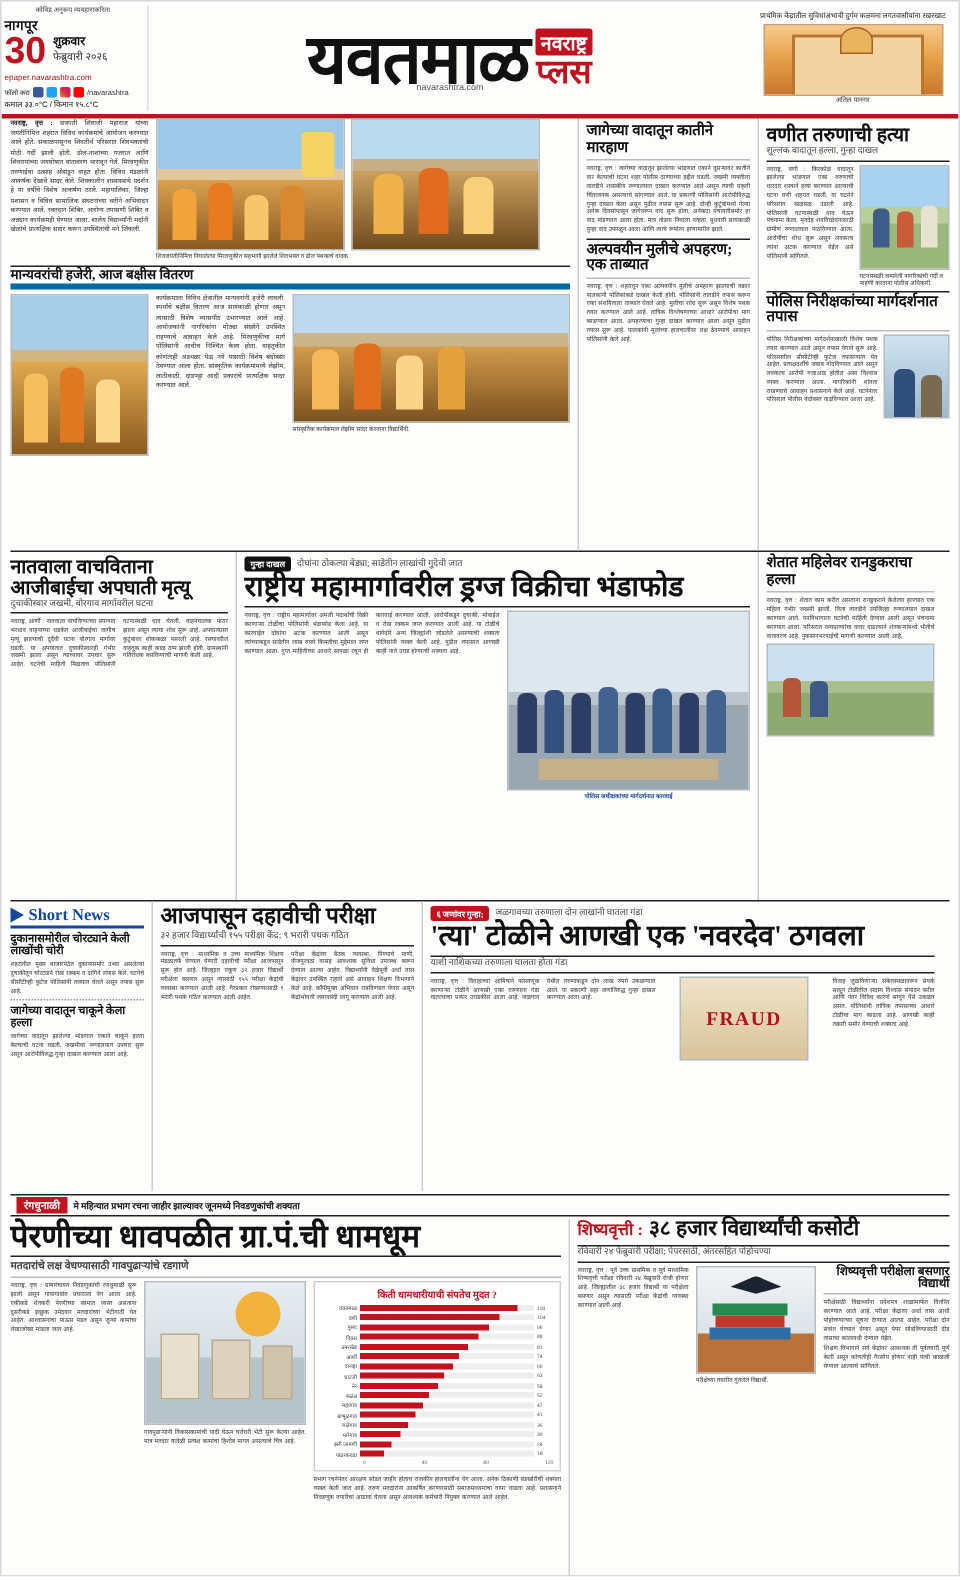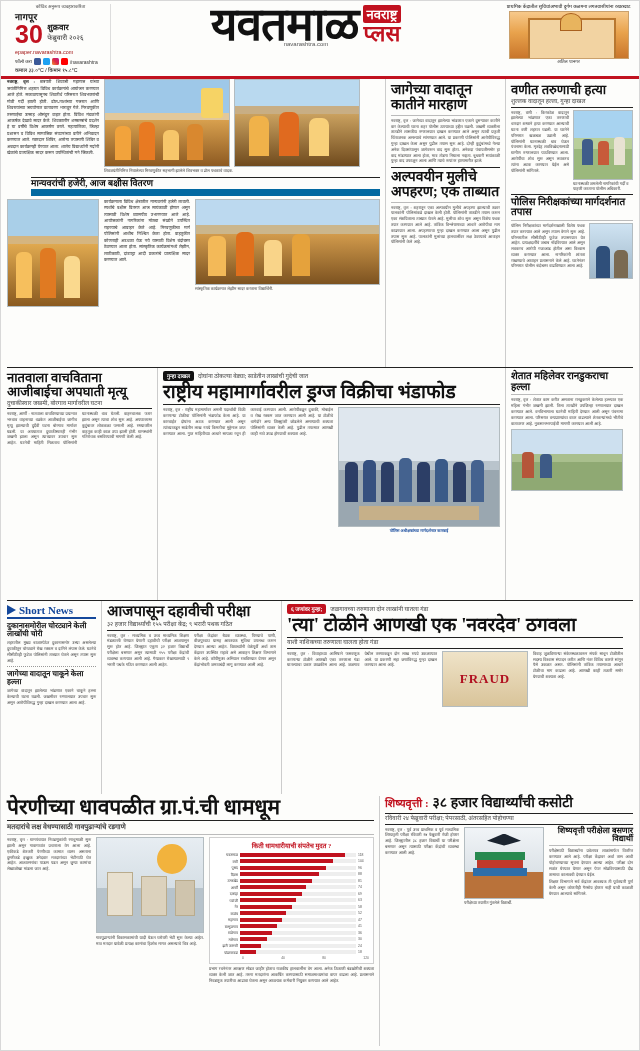--- a/index.html
+++ b/index.html
@@ -13,23 +13,23 @@
     height: 1051px;
     position: relative;
     background: #fdfdfb;
     overflow: hidden;
     border: 1px solid #d8d8d8;
   }
 
   
   .masthead {
     display: flex;
-    align-items: flex-start;
+    align-items: center;
     border-bottom: 3px solid #c1121f;
-    padding: 3px 6px 2px 14px;
+    padding: 3px 6px 2px 2px;
     position: relative;
   }
   .mast-left {
     width: 96px;
     font-size: 5.5px;
     line-height: 1.35;
     color: #222;
     padding-right: 4px;
     border-right: 1px solid #ddd;
   }
@@ -305,21 +305,21 @@
               <div style="position:absolute;bottom:0;left:0;right:0;height:52px;background:linear-gradient(#caa15f,#6f4a1d);"></div>
               <div style="position:absolute;bottom:10px;left:14px;width:20px;height:40px;background:#f0b24a;border-radius:7px 7px 0 0;"></div>
               <div style="position:absolute;bottom:10px;left:44px;width:20px;height:44px;background:#e06a1f;border-radius:7px 7px 0 0;"></div>
               <div style="position:absolute;bottom:10px;left:74px;width:20px;height:38px;background:#f8d07a;border-radius:7px 7px 0 0;"></div>
             </div>
           </div>
           <div class="cap-strip">शिवजयंतीनिमित्त निघालेल्या मिरवणुकीत सहभागी झालेले शिवभक्त व ढोल पथकाचे वादक.</div>
         </div>
       </div>
 
-      <div class="hl" style="font-size:9px; margin-top:3px; border-top:1px solid #222; border-bottom:7px solid #0369a1; padding:1px 0;margin-left:24px;">मान्यवरांची हजेरी, आज बक्षीस वितरण</div>
+      <div class="hl" style="font-size:9px; margin-top:3px; border-top:1px solid #222; border-bottom:4px solid #0369a1; padding:1px 0;">मान्यवरांची हजेरी, आज बक्षीस वितरण</div>
 
       <div style="display:flex; gap:5px; margin-top:3px;">
         <div class="photo" style="width:92px;height:108px;background:linear-gradient(#a9cfe8 0 34%,#d5b57f 34% 100%);">
           <div style="position:absolute;bottom:0;left:0;right:0;height:62px;background:linear-gradient(#e0a94f,#8a5a20);"></div>
           <div style="position:absolute;bottom:8px;left:8px;width:16px;height:46px;background:#f6bf5d;border-radius:6px 6px 0 0;"></div>
           <div style="position:absolute;bottom:8px;left:32px;width:16px;height:50px;background:#e07a22;border-radius:6px 6px 0 0;"></div>
           <div style="position:absolute;bottom:8px;left:56px;width:16px;height:42px;background:#fad98e;border-radius:6px 6px 0 0;"></div>
         </div>
         <div class="body-text" style="width:86px;">कार्यक्रमाला विविध क्षेत्रातील मान्यवरांनी हजेरी लावली. स्पर्धांचे बक्षीस वितरण आज सायंकाळी होणार असून त्यासाठी विशेष व्यासपीठ उभारण्यात आले आहे. आयोजकांनी नागरिकांना मोठ्या संख्येने उपस्थित राहण्याचे आवाहन केले आहे. मिरवणुकीचा मार्ग पोलिसांनी आधीच निश्चित केला होता. वाहतुकीत कोणताही अडथळा येऊ नये यासाठी विशेष बंदोबस्त ठेवण्यात आला होता. सांस्कृतिक कार्यक्रमांमध्ये लेझीम, लाठीकाठी, दांडपट्टा आदी प्रकारांचे प्रात्यक्षिक सादर करण्यात आले.</div>
         <div style="flex:1;">
@@ -329,25 +329,25 @@
             <div style="position:absolute;bottom:8px;left:40px;width:18px;height:44px;background:#df6f1c;border-radius:6px 6px 0 0;"></div>
             <div style="position:absolute;bottom:8px;left:68px;width:18px;height:36px;background:#f9d489;border-radius:6px 6px 0 0;"></div>
             <div style="position:absolute;bottom:8px;left:96px;width:18px;height:42px;background:#e5a23c;border-radius:6px 6px 0 0;"></div>
           </div>
           <div class="cap-strip">सांस्कृतिक कार्यक्रमात लेझीम सादर करताना विद्यार्थिनी.</div>
         </div>
       </div>
     </div>
 
     <div class="col-sep" style="width:120px; padding:4px 5px 0 5px;">
-      <div class="hl" style="font-size:14px;">जागेच्या वादातून कातीने मारहाण</div>
+      <div class="hl" style="font-size:10px;">जागेच्या वादातून कातीने मारहाण</div>
       <div class="thin" style="margin:2px 0;"></div>
       <div class="body-text sm">नवराष्ट्र, वृत्त : जागेच्या वादातून झालेल्या भांडणात एकाने दुसऱ्यावर कातीने वार केल्याची घटना शहर पोलीस ठाण्याच्या हद्दीत घडली. जखमी व्यक्तीला तातडीने शासकीय रुग्णालयात दाखल करण्यात आले असून त्याची प्रकृती चिंताजनक असल्याचे सांगण्यात आले. या प्रकरणी पोलिसांनी आरोपीविरुद्ध गुन्हा दाखल केला असून पुढील तपास सुरू आहे. दोन्ही कुटुंबांमध्ये गेल्या अनेक दिवसांपासून जागेवरून वाद सुरू होता. अनेकदा पंचायतीसमोर हा वाद मांडण्यात आला होता, मात्र तोडगा निघाला नव्हता. बुधवारी सायंकाळी पुन्हा वाद उफाळून आला आणि त्याचे रूपांतर हाणामारीत झाले.</div>
       <div class="rule" style="margin:3px 0 2px 0;"></div>
-      <div class="hl" style="font-size:14px;">अल्पवयीन मुलीचे अपहरण; एक ताब्यात</div>
+      <div class="hl" style="font-size:10px;">अल्पवयीन मुलीचे अपहरण; एक ताब्यात</div>
       <div class="thin" style="margin:2px 0;"></div>
       <div class="body-text sm">नवराष्ट्र, वृत्त : शहरातून एका अल्पवयीन मुलीचे अपहरण झाल्याची तक्रार पालकांनी पोलिसांकडे दाखल केली होती. पोलिसांनी तातडीने तपास करून एका संशयिताला ताब्यात घेतले आहे. मुलीचा शोध सुरू असून विशेष पथक तयार करण्यात आले आहे. तांत्रिक विश्लेषणाच्या आधारे आरोपीचा माग काढण्यात आला. अपहरणाचा गुन्हा दाखल करण्यात आला असून पुढील तपास सुरू आहे. पालकांनी मुलांच्या हालचालींवर लक्ष ठेवण्याचे आवाहन पोलिसांनी केले आहे.</div>
     </div>
 
     <div class="col-sep" style="width:128px; padding:4px 0 0 5px;">
       <div class="hl" style="font-size:13px;">वणीत तरुणाची हत्या</div>
       <div class="kicker" style="border-bottom:1px solid #222;padding-bottom:1px;margin:1px 0 2px 0;">शुल्लक वादातून हल्ला, गुन्हा दाखल</div>
       <div style="display:flex;gap:4px;">
         <div class="body-text sm" style="width:58px;">नवराष्ट्र, वणी : किरकोळ वादातून झालेल्या भांडणात एका तरुणाची धारदार शस्त्राने हत्या करण्यात आल्याची घटना वणी शहरात घडली. या घटनेने परिसरात खळबळ उडाली आहे. पोलिसांनी घटनास्थळी धाव घेऊन पंचनामा केला. मृतदेह शवविच्छेदनासाठी ग्रामीण रुग्णालयात पाठविण्यात आला. आरोपींचा शोध सुरू असून लवकरच त्यांना अटक करण्यात येईल असे पोलिसांनी सांगितले.</div>
         <div style="flex:1;">
@@ -445,32 +445,38 @@
       </div>
     </div>
 
     <div class="col-sep" style="width:342px;padding:3px 0 0 5px;">
       <div style="display:flex;align-items:center;gap:4px;">
         <span class="tag-pill">६ जणांवर गुन्हा;</span>
         <span class="kicker">जळगावच्या तरुणाला दोन लाखांनी घातला गंडा</span>
       </div>
       <div class="hl" style="font-size:19px;margin-top:1px;">'त्या' टोळीने आणखी एक 'नवरदेव' ठगवला</div>
       <div class="kicker" style="border-top:1px solid #222;border-bottom:1px solid #222;padding:1px 0;margin:2px 0;">याशी नाशिकच्या तरुणाला घालता होता गंडा</div>
-      <div style="display:flex;gap:5px;">
+      <div style="display:flex;gap:16px;">
         <div class="body-text sm" style="width:150px;column-count:2;column-gap:5px;">नवराष्ट्र, वृत्त : विवाहाच्या आमिषाने फसवणूक करणाऱ्या टोळीने आणखी एका तरुणाला गंडा घातल्याचा प्रकार उघडकीस आला आहे. जळगाव येथील तरुणाकडून दोन लाख रुपये उकळण्यात आले. या प्रकरणी सहा जणांविरुद्ध गुन्हा दाखल करण्यात आला आहे.</div>
         <div style="width:86px;">
           <div class="photo" style="width:100%;height:56px;background:linear-gradient(#efe3c8,#d9c49a);display:flex;align-items:center;justify-content:center;">
             <span style="font-family:'Liberation Serif',serif;font-weight:bold;font-size:13px;color:#b01020;letter-spacing:1px;">FRAUD</span>
           </div>
         </div>
         <div class="body-text sm" style="flex:1;">विवाह जुळविणाऱ्या संकेतस्थळावरून संपर्क साधून टोळीतील सदस्य विश्वास संपादन करीत आणि नंतर विविध कारणे सांगून पैसे उकळत असत. पोलिसांनी तांत्रिक तपासाच्या आधारे टोळीचा माग काढला आहे. आणखी काही तक्रारी समोर येण्याची शक्यता आहे.</div>
       </div>
     </div>
   </div>
 
+  <div style="padding:0 6px;">
+    <div class="rangu-bar">
+      <span class="rangu-badge">रंगधुनाळी</span>
+      <span class="rangu-txt">मे महिन्यात प्रभाग रचना जाहीर झाल्यावर जूनमध्ये निवडणुकांची शक्यता</span>
+    </div>
+  </div>
 
   <div class="grid" style="height:252px;padding-top:2px;">
 
     <div style="width:372px;padding-right:5px;">
       <div class="hl" style="font-size:21px;">पेरणीच्या धावपळीत ग्रा.पं.ची धामधूम</div>
       <div class="rule" style="margin:2px 0;"></div>
       <div class="kicker" style="font-size:7px;font-weight:bold;">मतदारांचे लक्ष वेधण्यासाठी गावपुढाऱ्यांचे रडगाणे</div>
       <div class="thin" style="margin:2px 0;"></div>
 
       <div style="display:flex;gap:5px;">

